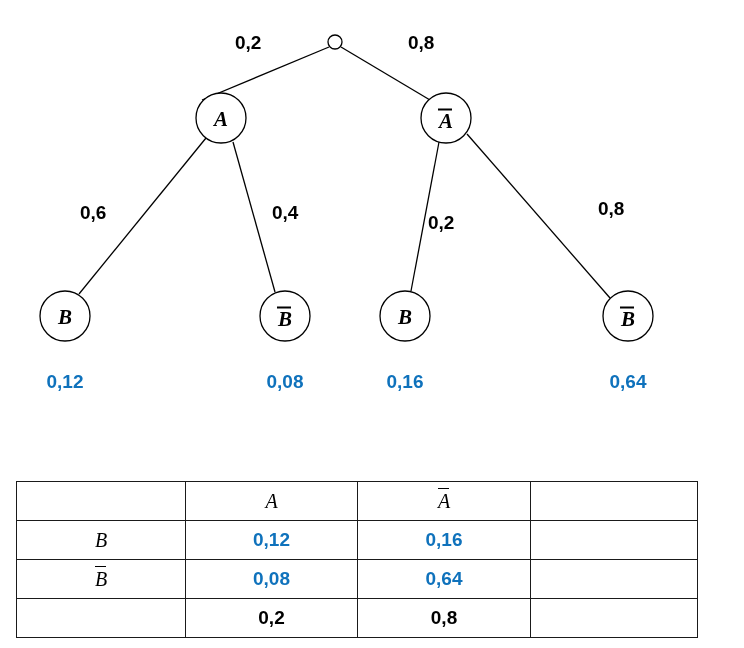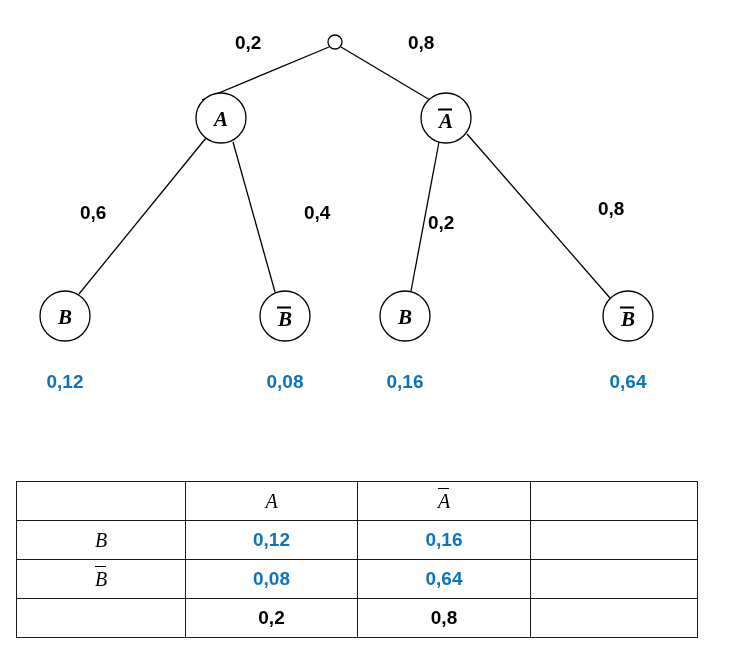--- a/index.html
+++ b/index.html
@@ -189,21 +189,21 @@
   <div class="node-label" style="left:628px; top:318px;">
     <span class="bar-wrap"><span>B</span></span>
   </div>
 
   <div class="branch-label" style="left:235px; top:33px;">0,2</div>
 
   <div class="branch-label" style="left:408px; top:33px;">0,8</div>
 
   <div class="branch-label" style="left:80px; top:203px;">0,6</div>
 
-  <div class="branch-label" style="left:304px; top:203px;text-align:center;">0,4</div>
+  <div class="branch-label" style="left:272px; top:203px;text-align:center;">0,4</div>
 
   <div class="branch-label" style="left:428px; top:213px;">0,2</div>
 
   <div class="branch-label" style="left:598px; top:199px;">0,8</div>
 
   <div class="leaf-value" style="left:65px; top:372px; color:#0F72BC;">0,12</div>
 
   <div class="leaf-value" style="left:285px; top:372px; color:#0F72BC;">0,08</div>
 
   <div class="leaf-value" style="left:405px; top:372px; color:#0F72BC;">0,16</div>

